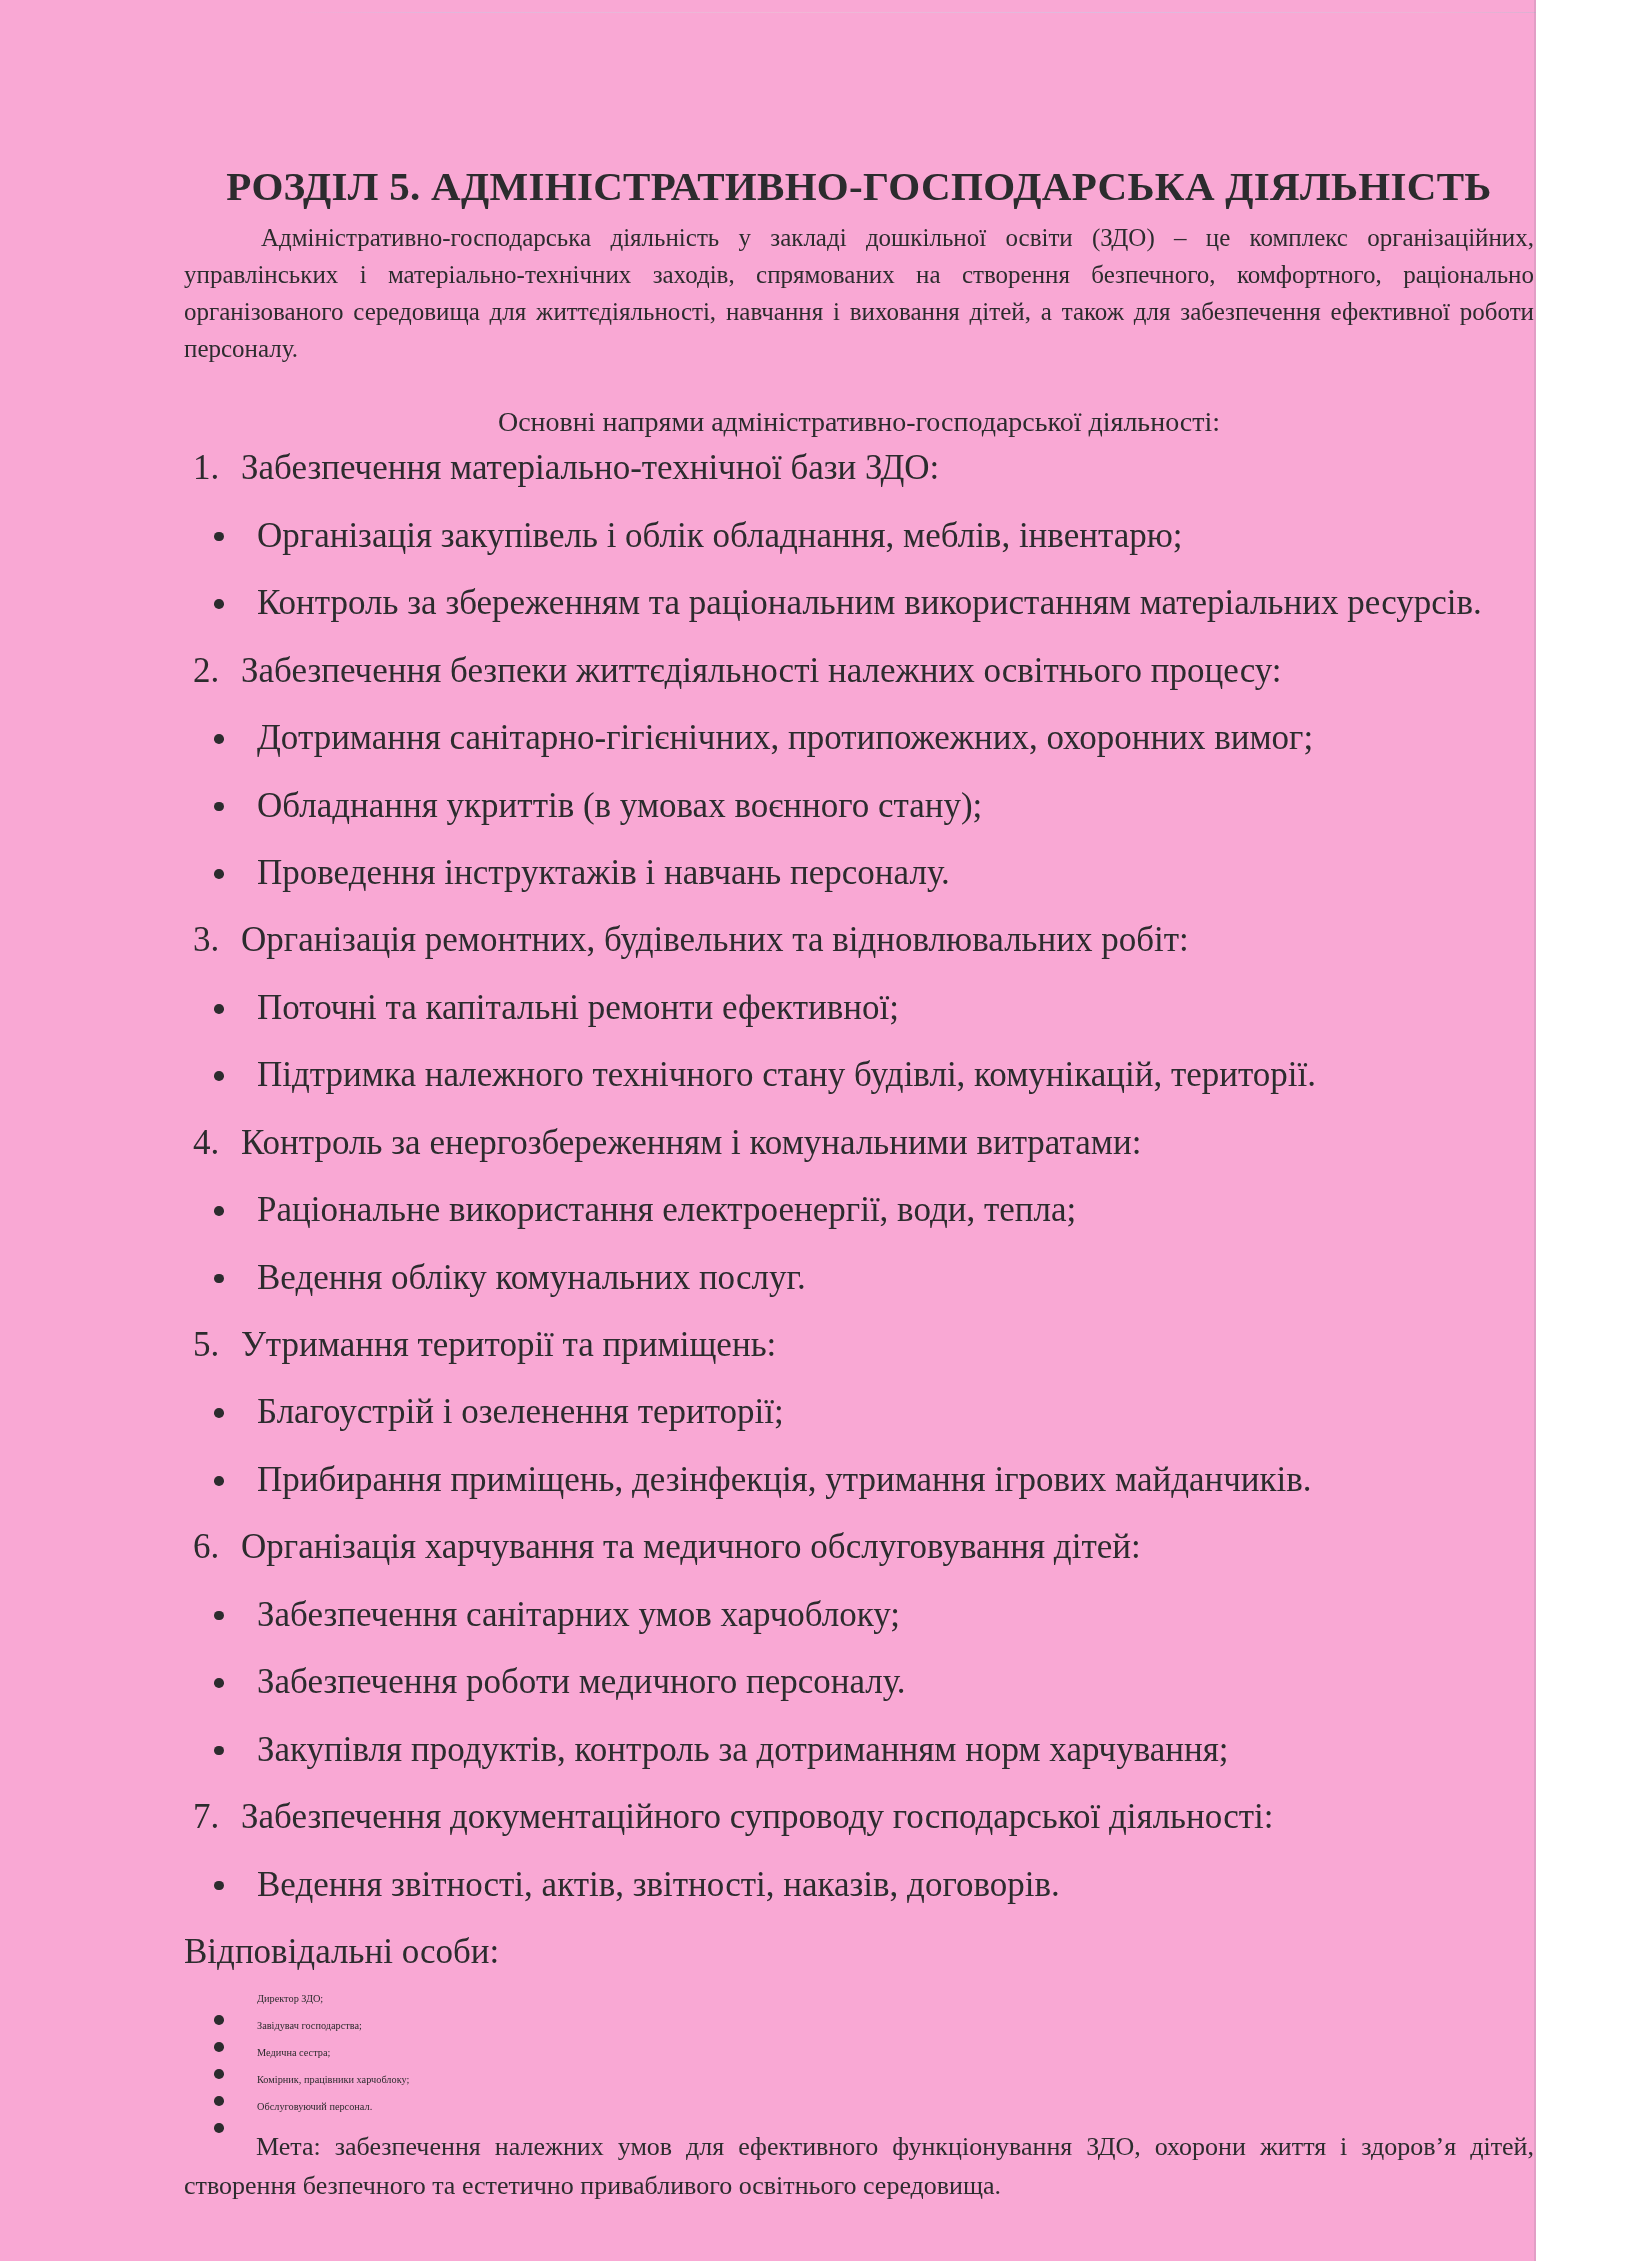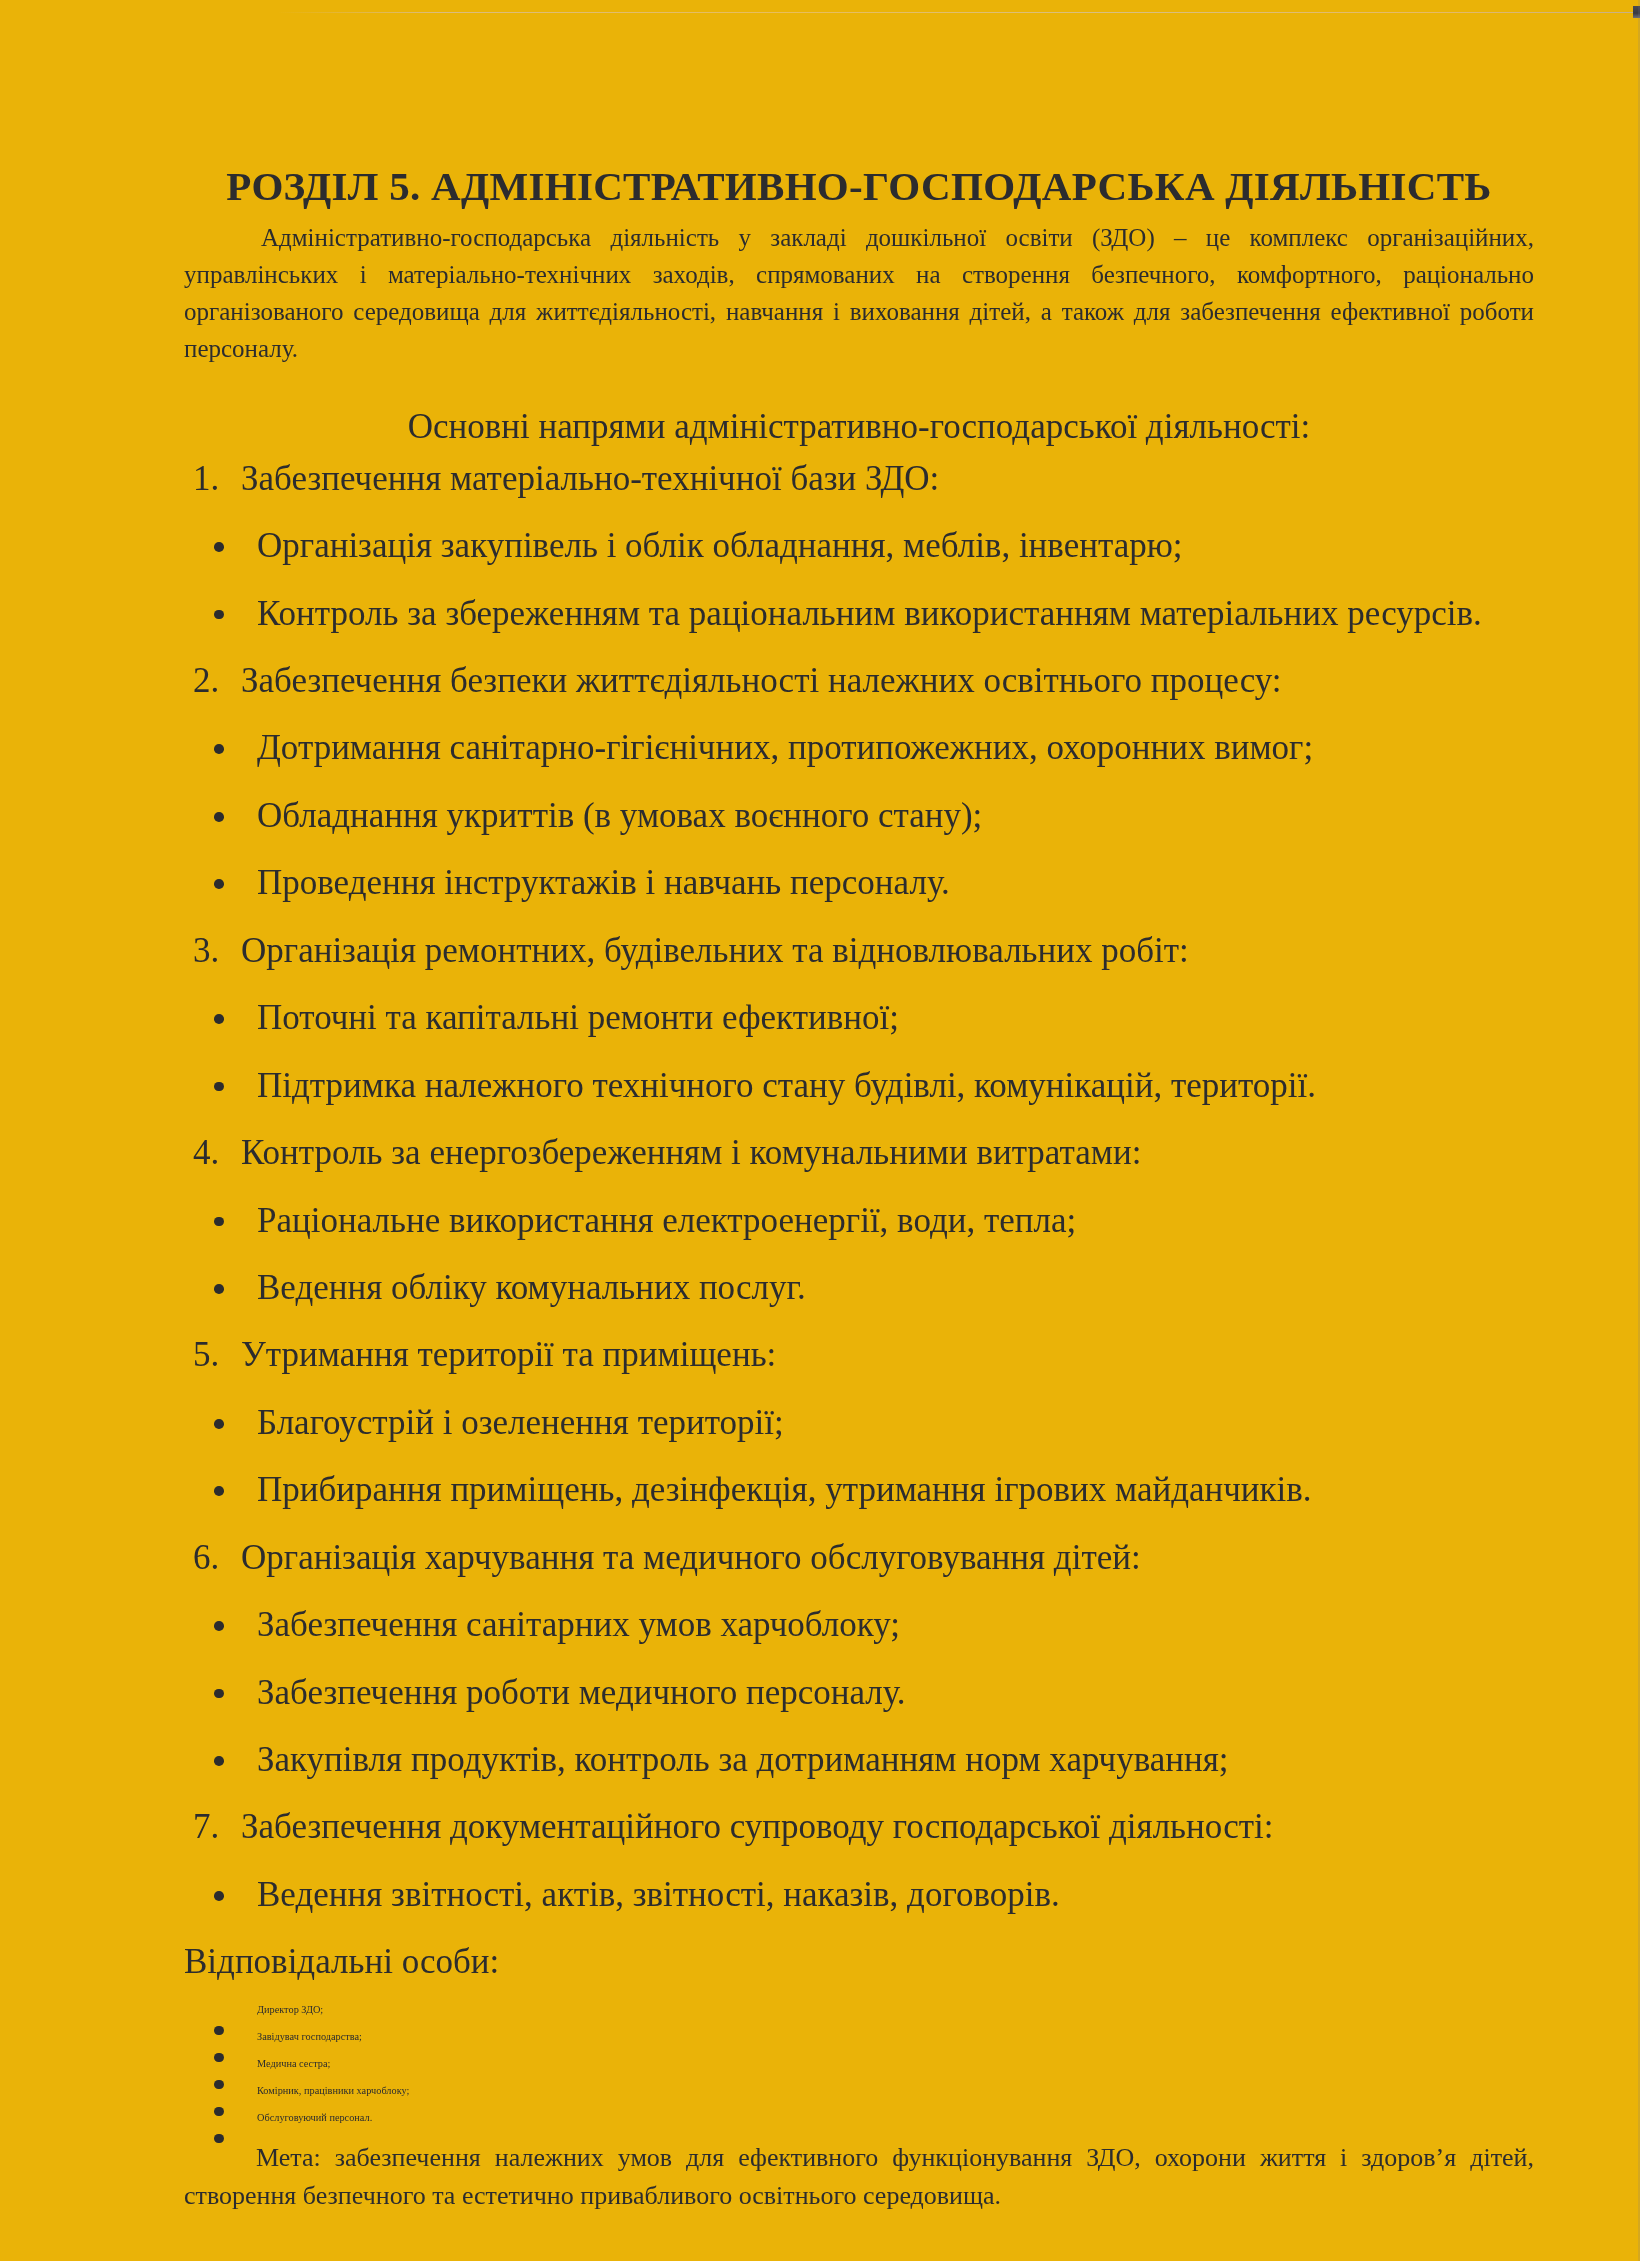--- a/index.html
+++ b/index.html
@@ -4,26 +4,27 @@
 <title>РОЗДІЛ 5. АДМІНІСТРАТИВНО-ГОСПОДАРСЬКА ДІЯЛЬНІСТЬ</title>
 <style>
   html, body {
     margin: 0;
     padding: 0;
     background: #ffffff;
   }
 
   .page {
     position: relative;
-    width: 1640px;
+    width: 1518px;
     height: 2261px;
-    background: #eab308;
+    background: #f9a8d4;
     overflow: hidden;
     font-family: "Liberation Serif", "DejaVu Serif", serif;
     color: #2c2c2e;
+    padding-left: 18px;
     -webkit-font-smoothing: antialiased;
   }
 
   
   .scan-top-line {
     position: absolute;
     left: 277px;
     top: 11.6px;
     width: 1357px;
     height: 1.3px;
@@ -76,21 +77,21 @@
     font-size: 25px;
     line-height: 1.48;
     text-align: justify;
     text-align-last: left;
     text-indent: 77px;
     margin: 9px 0 0 0;
     hyphens: none;
   }
 
   .section-lead {
-    font-size: 35px;
+    font-size: 28px;
     line-height: 1.48;
     text-align: center;
     margin: 34px 0 0 0;
   }
 
   ol.topic-list {
     list-style: none;
     margin: 0;
     padding: 0;
     font-size: 35px;

